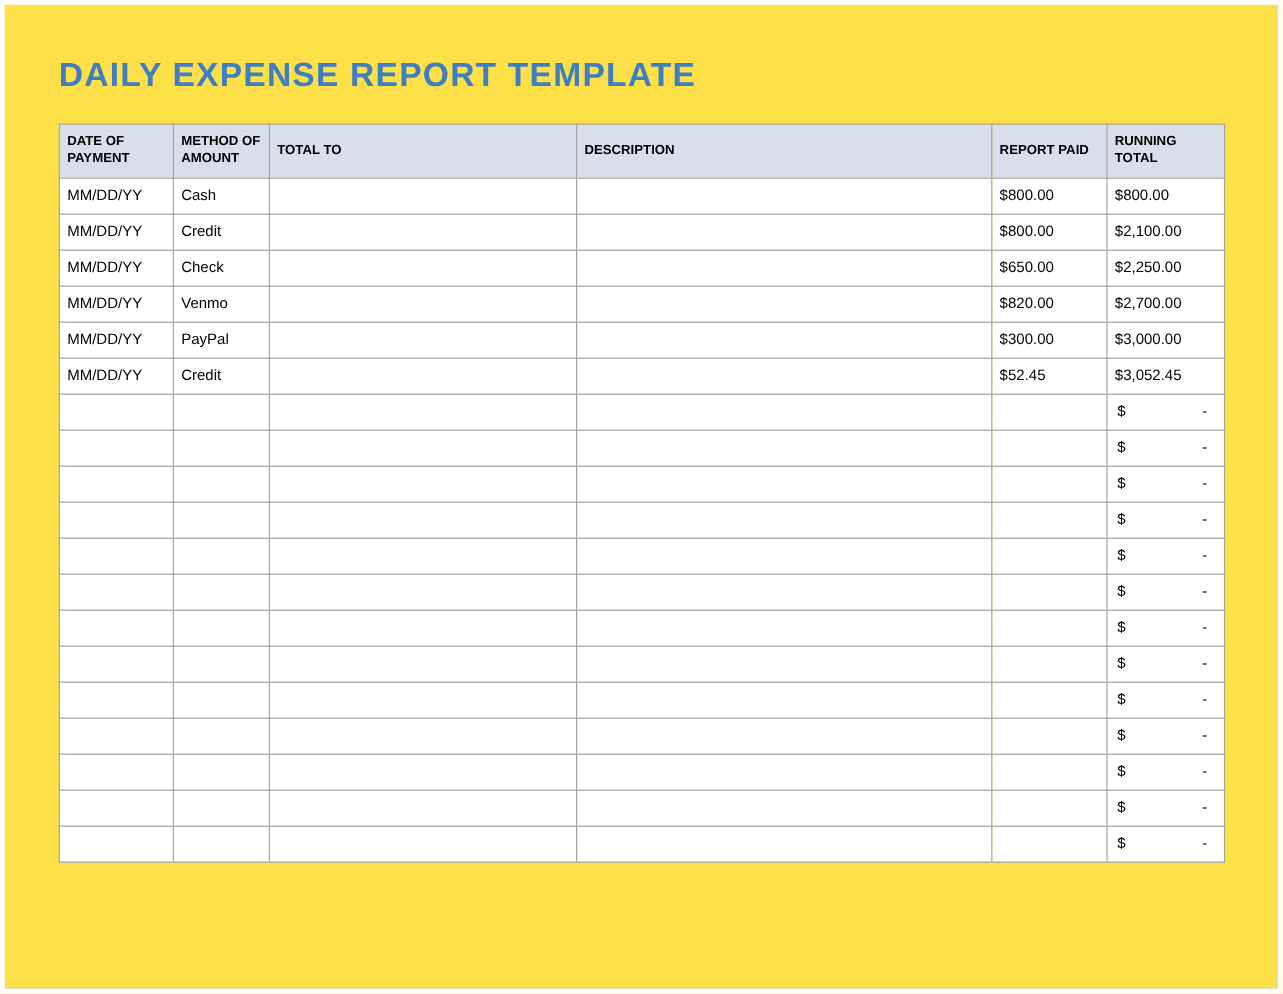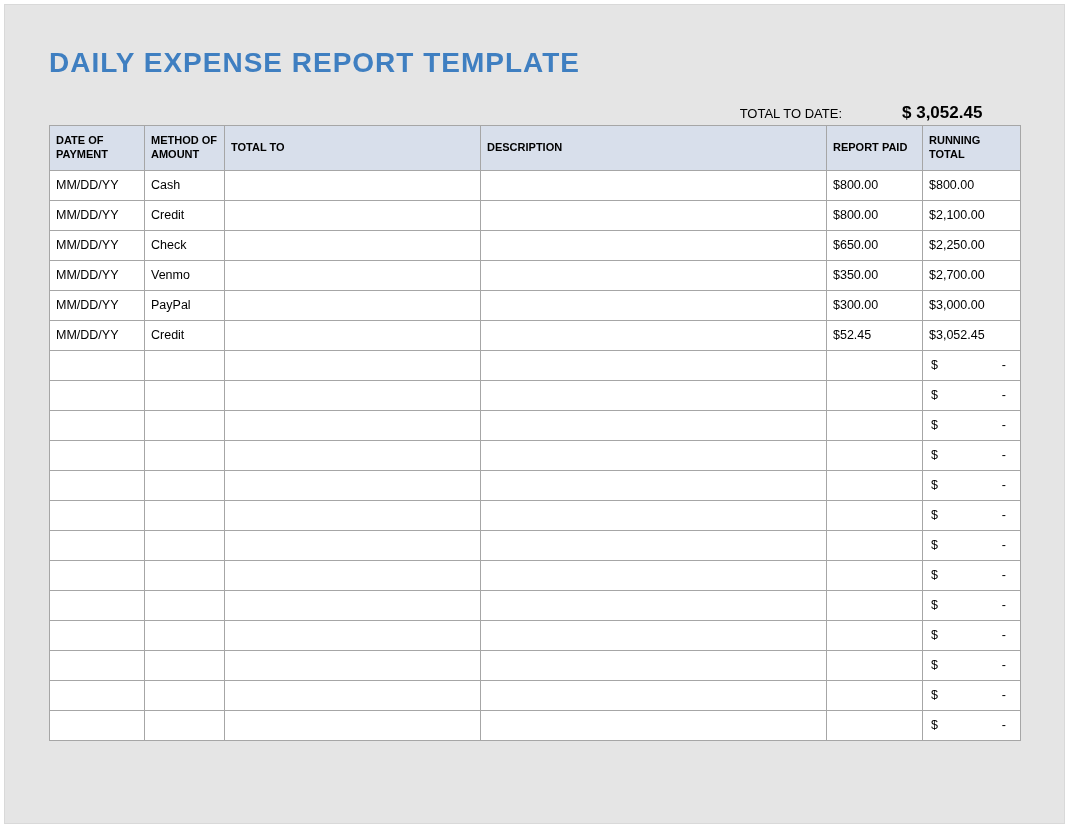--- a/index.html
+++ b/index.html
@@ -9,21 +9,21 @@
     font-family: Arial, Helvetica, sans-serif;
     background: #fff;
     color: #000;
     width: 1069px;
   }
   .frame {
     border: 1px solid #d9d9d9;
     width: 1061px;
     height: 820px;
     padding: 42px 44px 30px 44px;
-    background: #e5e5e5;
+    background: #fde047;
   }
   .title {
     font-size: 28px;
     font-weight: 700;
     letter-spacing: 1px;
     color: #3f7fc1;
     margin: 0 0 24px 0;
   }
   .total-row {
     display: flex;
@@ -83,24 +83,20 @@
   }
   .dash { padding-right: 2px; }
 </style>
 </head>
 <body>
 
 <div class="frame">
 
   <h1 class="title">DAILY EXPENSE REPORT TEMPLATE</h1>
 
-  <div class="total-row">
-    <span>TOTAL TO DATE:</span>
-    <span class="total-value">$ 3,052.45</span>
-  </div>
 
   <table class="expense">
     <colgroup>
       <col class="c-date">
         <col class="c-method">
         <col class="c-paidto">
       <col class="c-desc">
         <col class="c-amount">
         <col class="c-running">
     </colgroup>
@@ -137,21 +133,21 @@
           <td></td>
           <td></td>
           <td>$650.00</td>
           <td class="running">$2,250.00</td>
         </tr>
         <tr>
           <td class="indent">MM/DD/YY</td>
           <td>Venmo</td>
           <td></td>
           <td></td>
-          <td>$350.00</td>
+          <td>$820.00</td>
           <td class="running">$2,700.00</td>
         </tr>
         <tr>
           <td class="indent">MM/DD/YY</td>
           <td>PayPal</td>
           <td></td>
           <td></td>
           <td>$300.00</td>
           <td class="running">$3,000.00</td>
         </tr>

